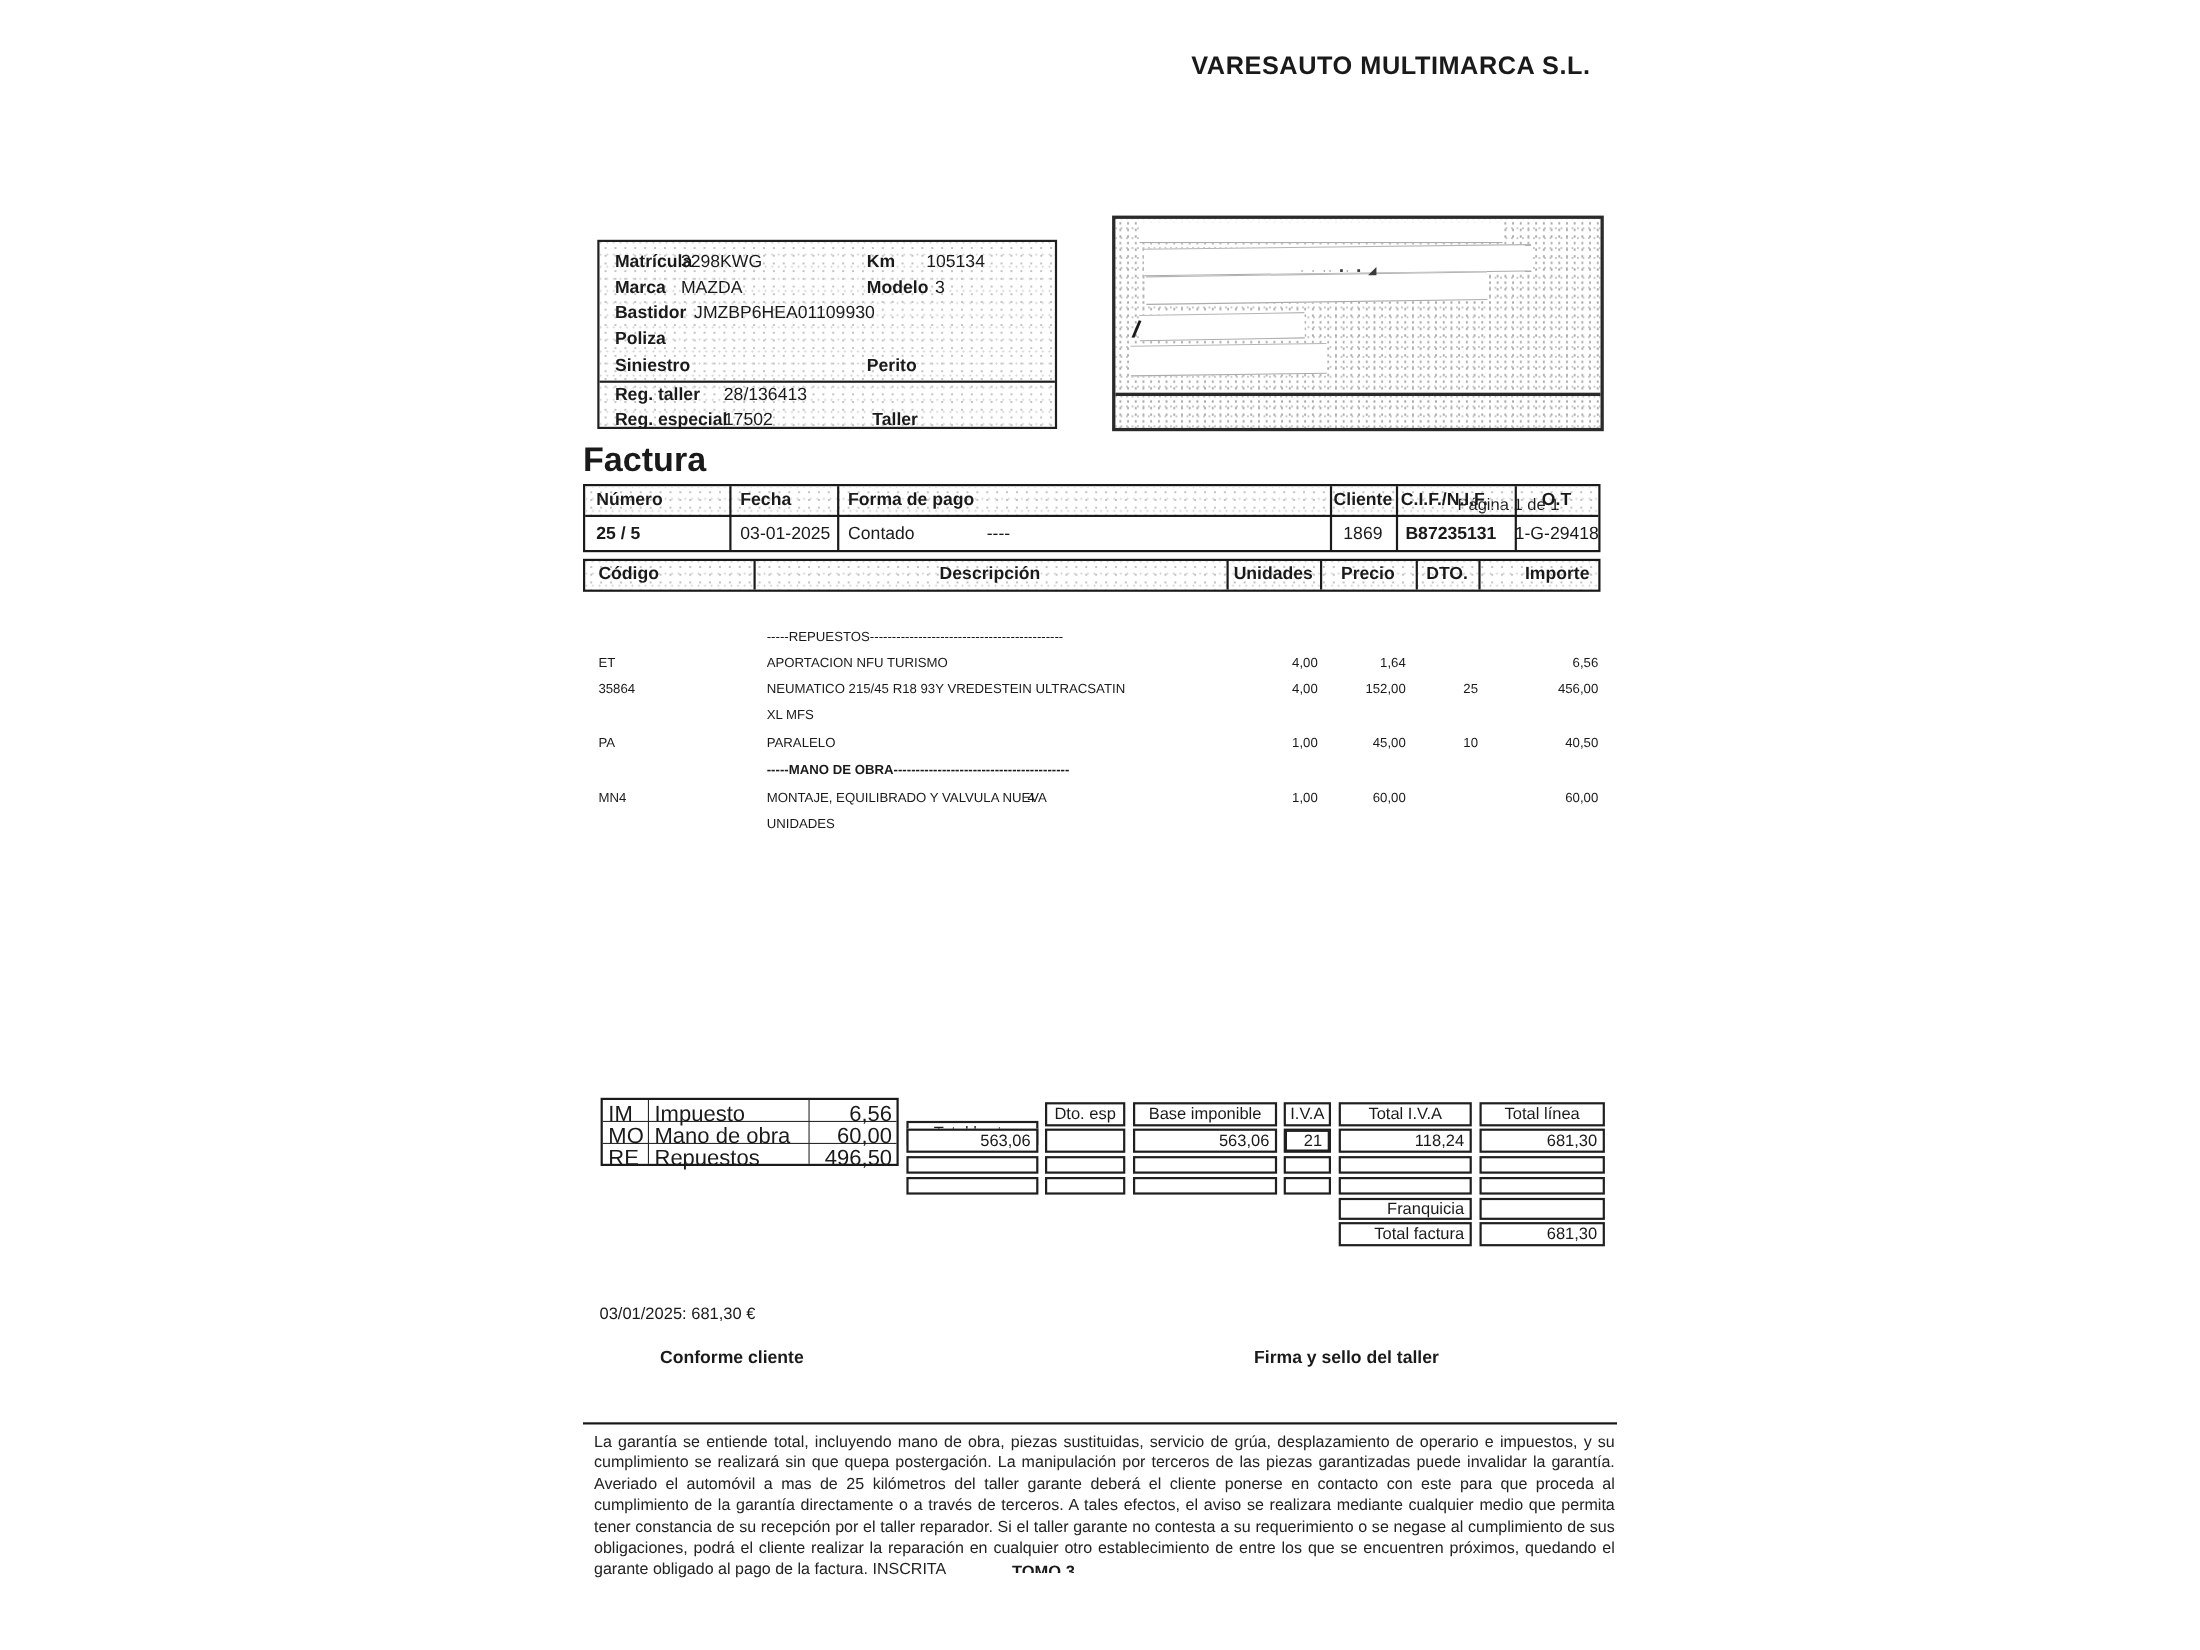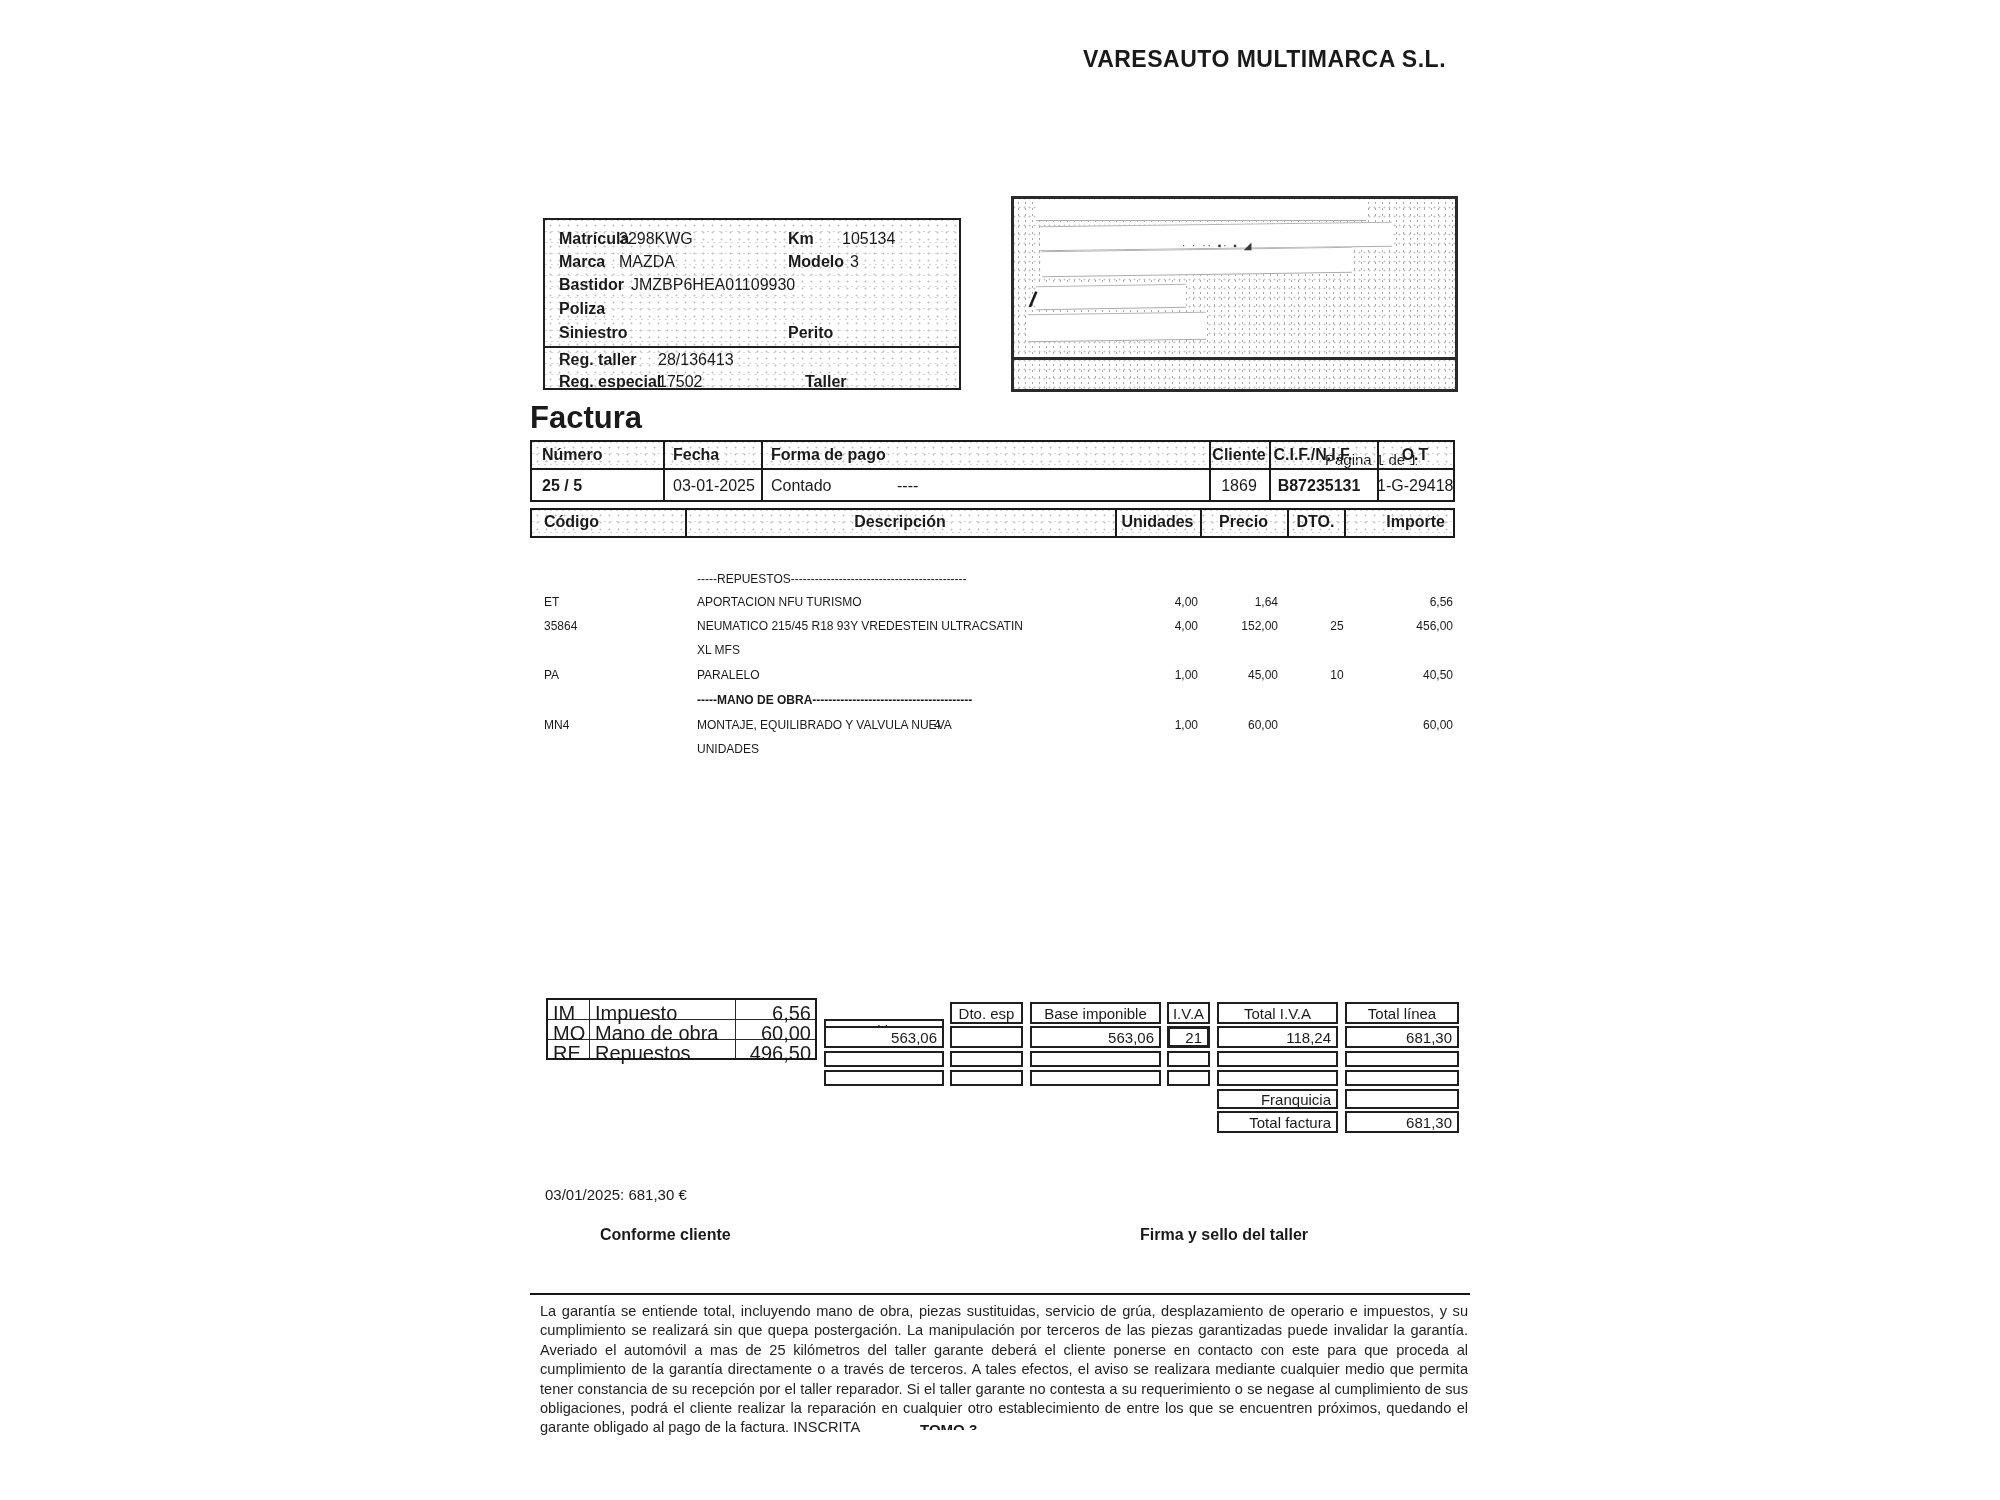--- a/index.html
+++ b/index.html
@@ -93,21 +93,21 @@
       <span class="l2">Perito</span>
     </div>
     <div class="vdiv" style="top:126px;"></div>
     <div class="row" style="top:131px;">
       <span class="l1">Reg. taller</span>
       <span class="v1" style="left:113px;">28/136413</span>
     </div>
     <div class="row" style="top:153px;">
       <span class="l1">Reg. especial</span>
       <span class="v1" style="left:113px;">17502</span>
-      <span class="l2" style="left:260px;">Taller</span>
+      <span class="l2" style="left:248px;">Taller</span>
     </div>
   </div>
 
   <div class="abs redbox speckle-dense">
     <div class="strip" style="left:22px; top:3px; width:330px; height:18px; border-top:none;"></div>
     <div class="strip" style="left:26px; top:25px; width:352px; height:23px; transform:rotate(-0.7deg);"></div>
     <div class="strip" style="left:28px; top:50px; width:310px; height:24px; transform:rotate(-0.8deg);"></div>
     <div class="abs" style="left:168px; top:41px; font-size:10px; color:#3a3a3a; letter-spacing:2px;">·&nbsp;·&nbsp;··&nbsp;▪·&nbsp;▪&nbsp;◢</div>
     <div class="strip" style="left:22px; top:86px; width:150px; height:22px; transform:rotate(-1deg);"></div>
     <div class="strip" style="left:14px; top:114px; width:178px; height:26px; transform:rotate(-0.8deg);"></div>

